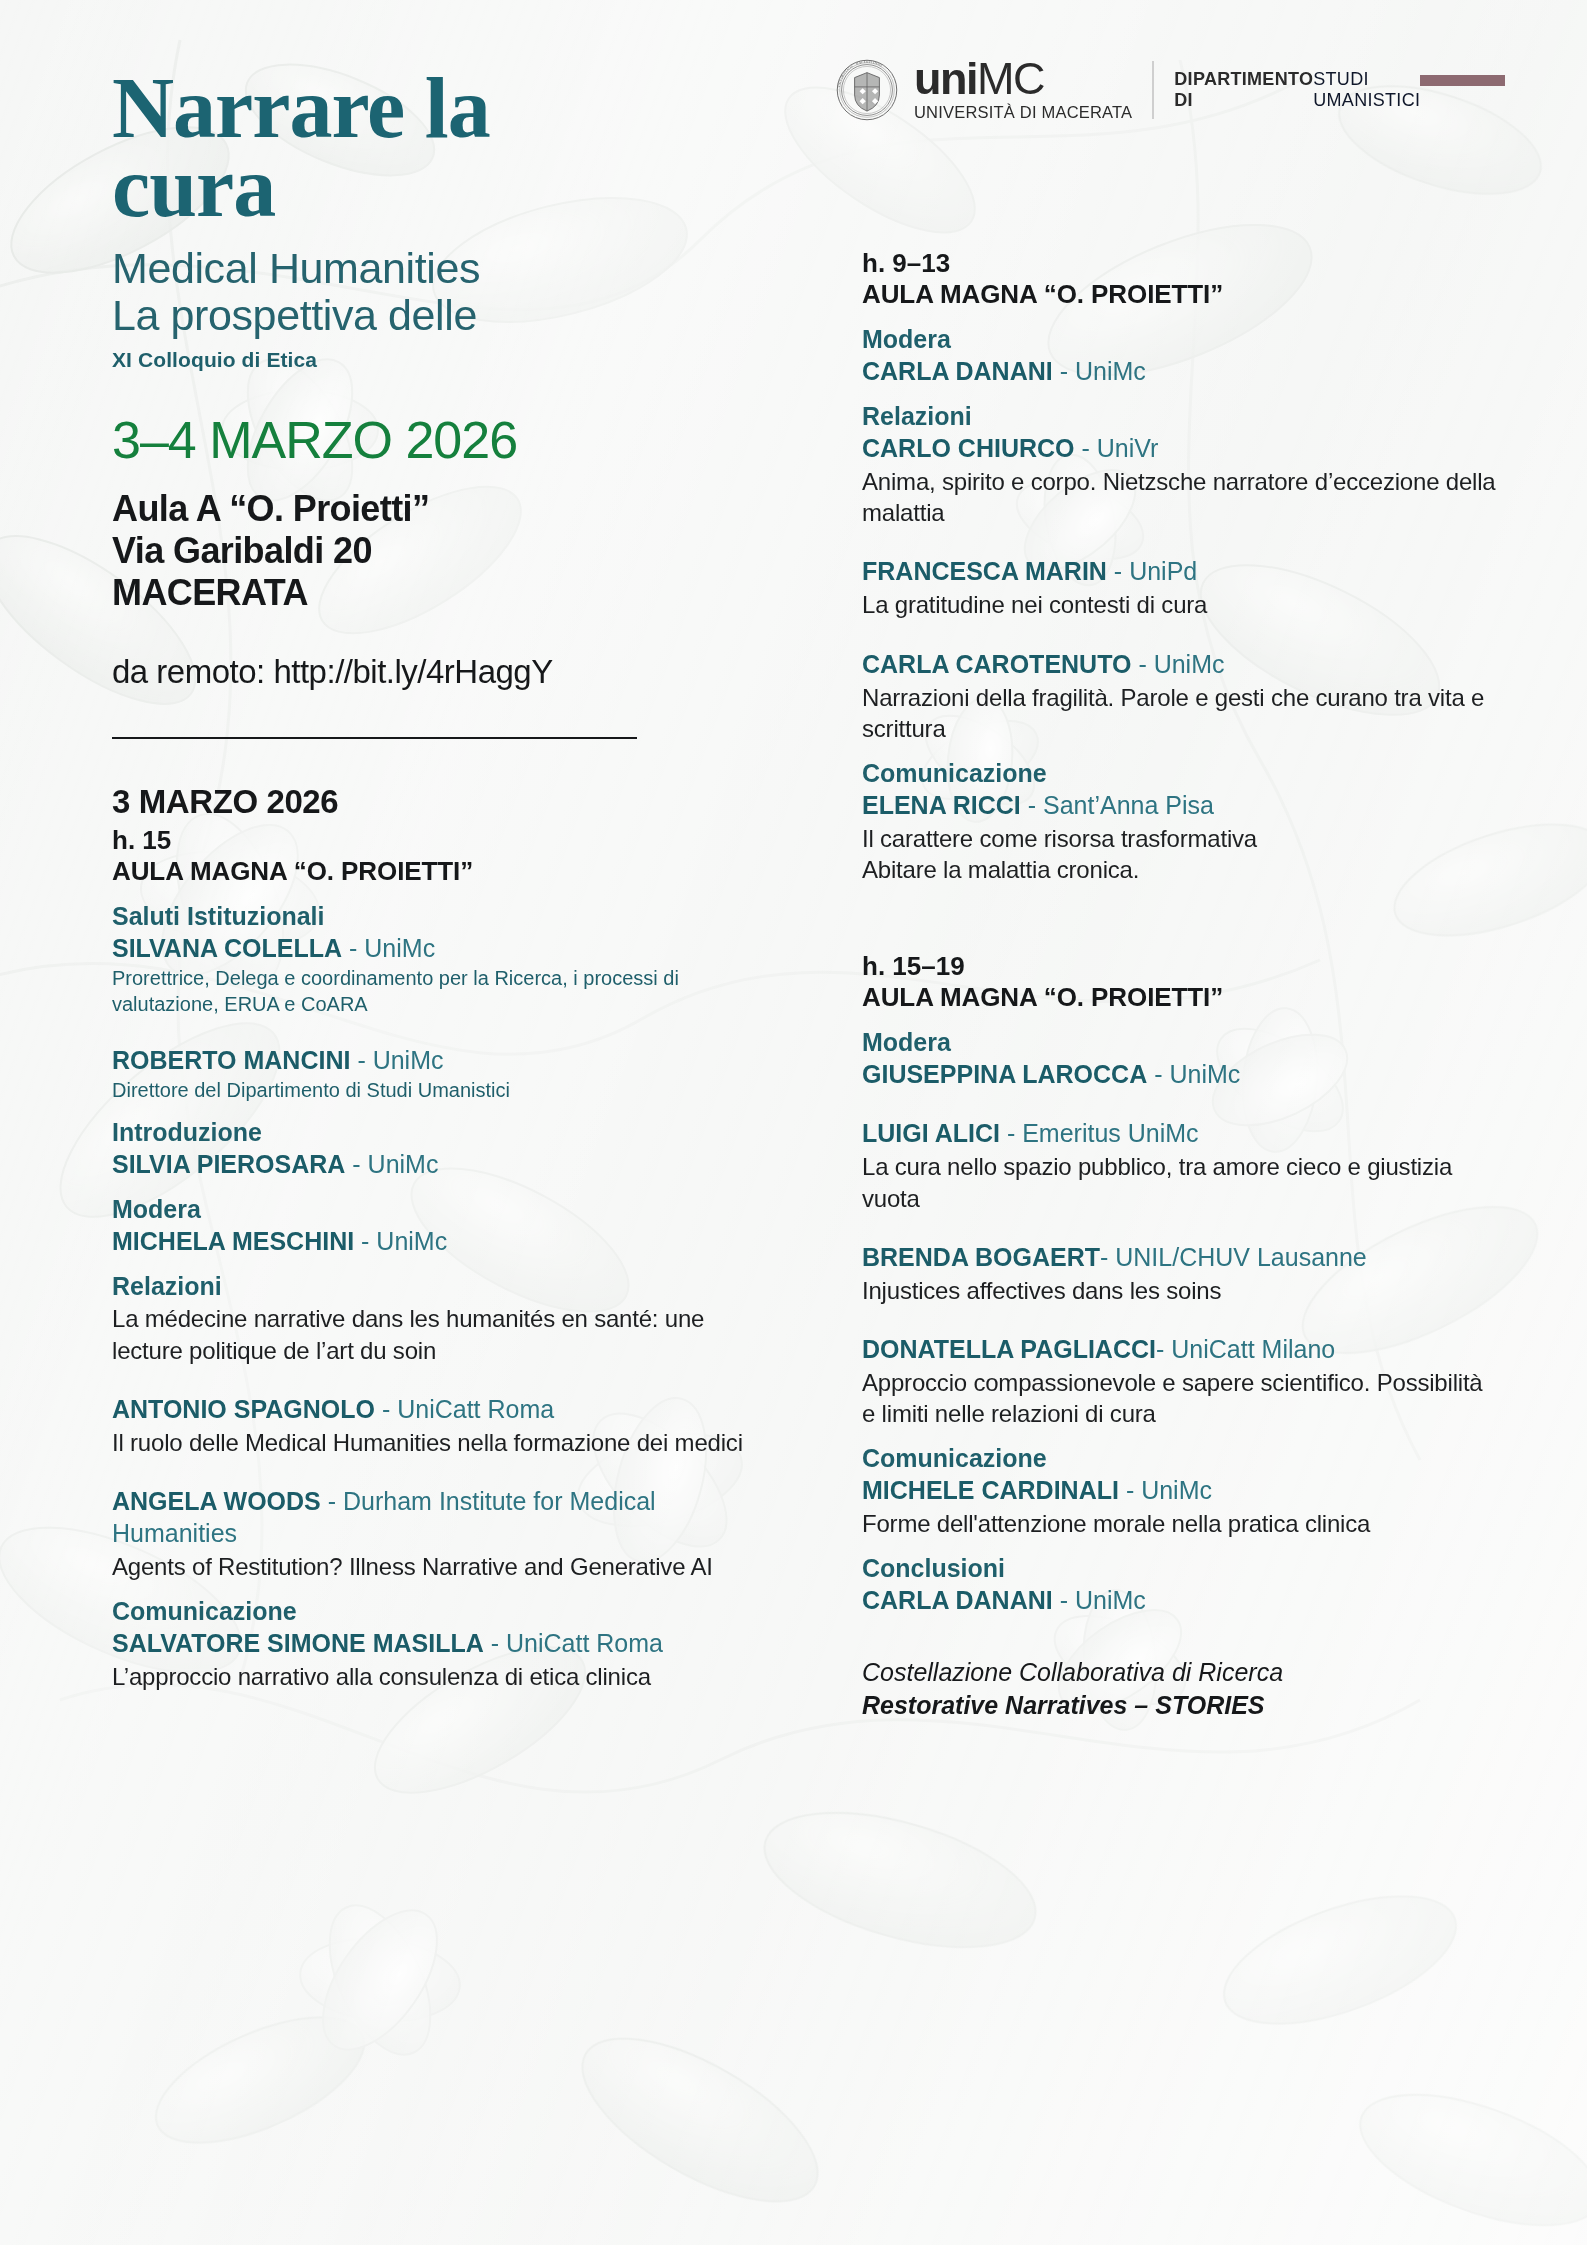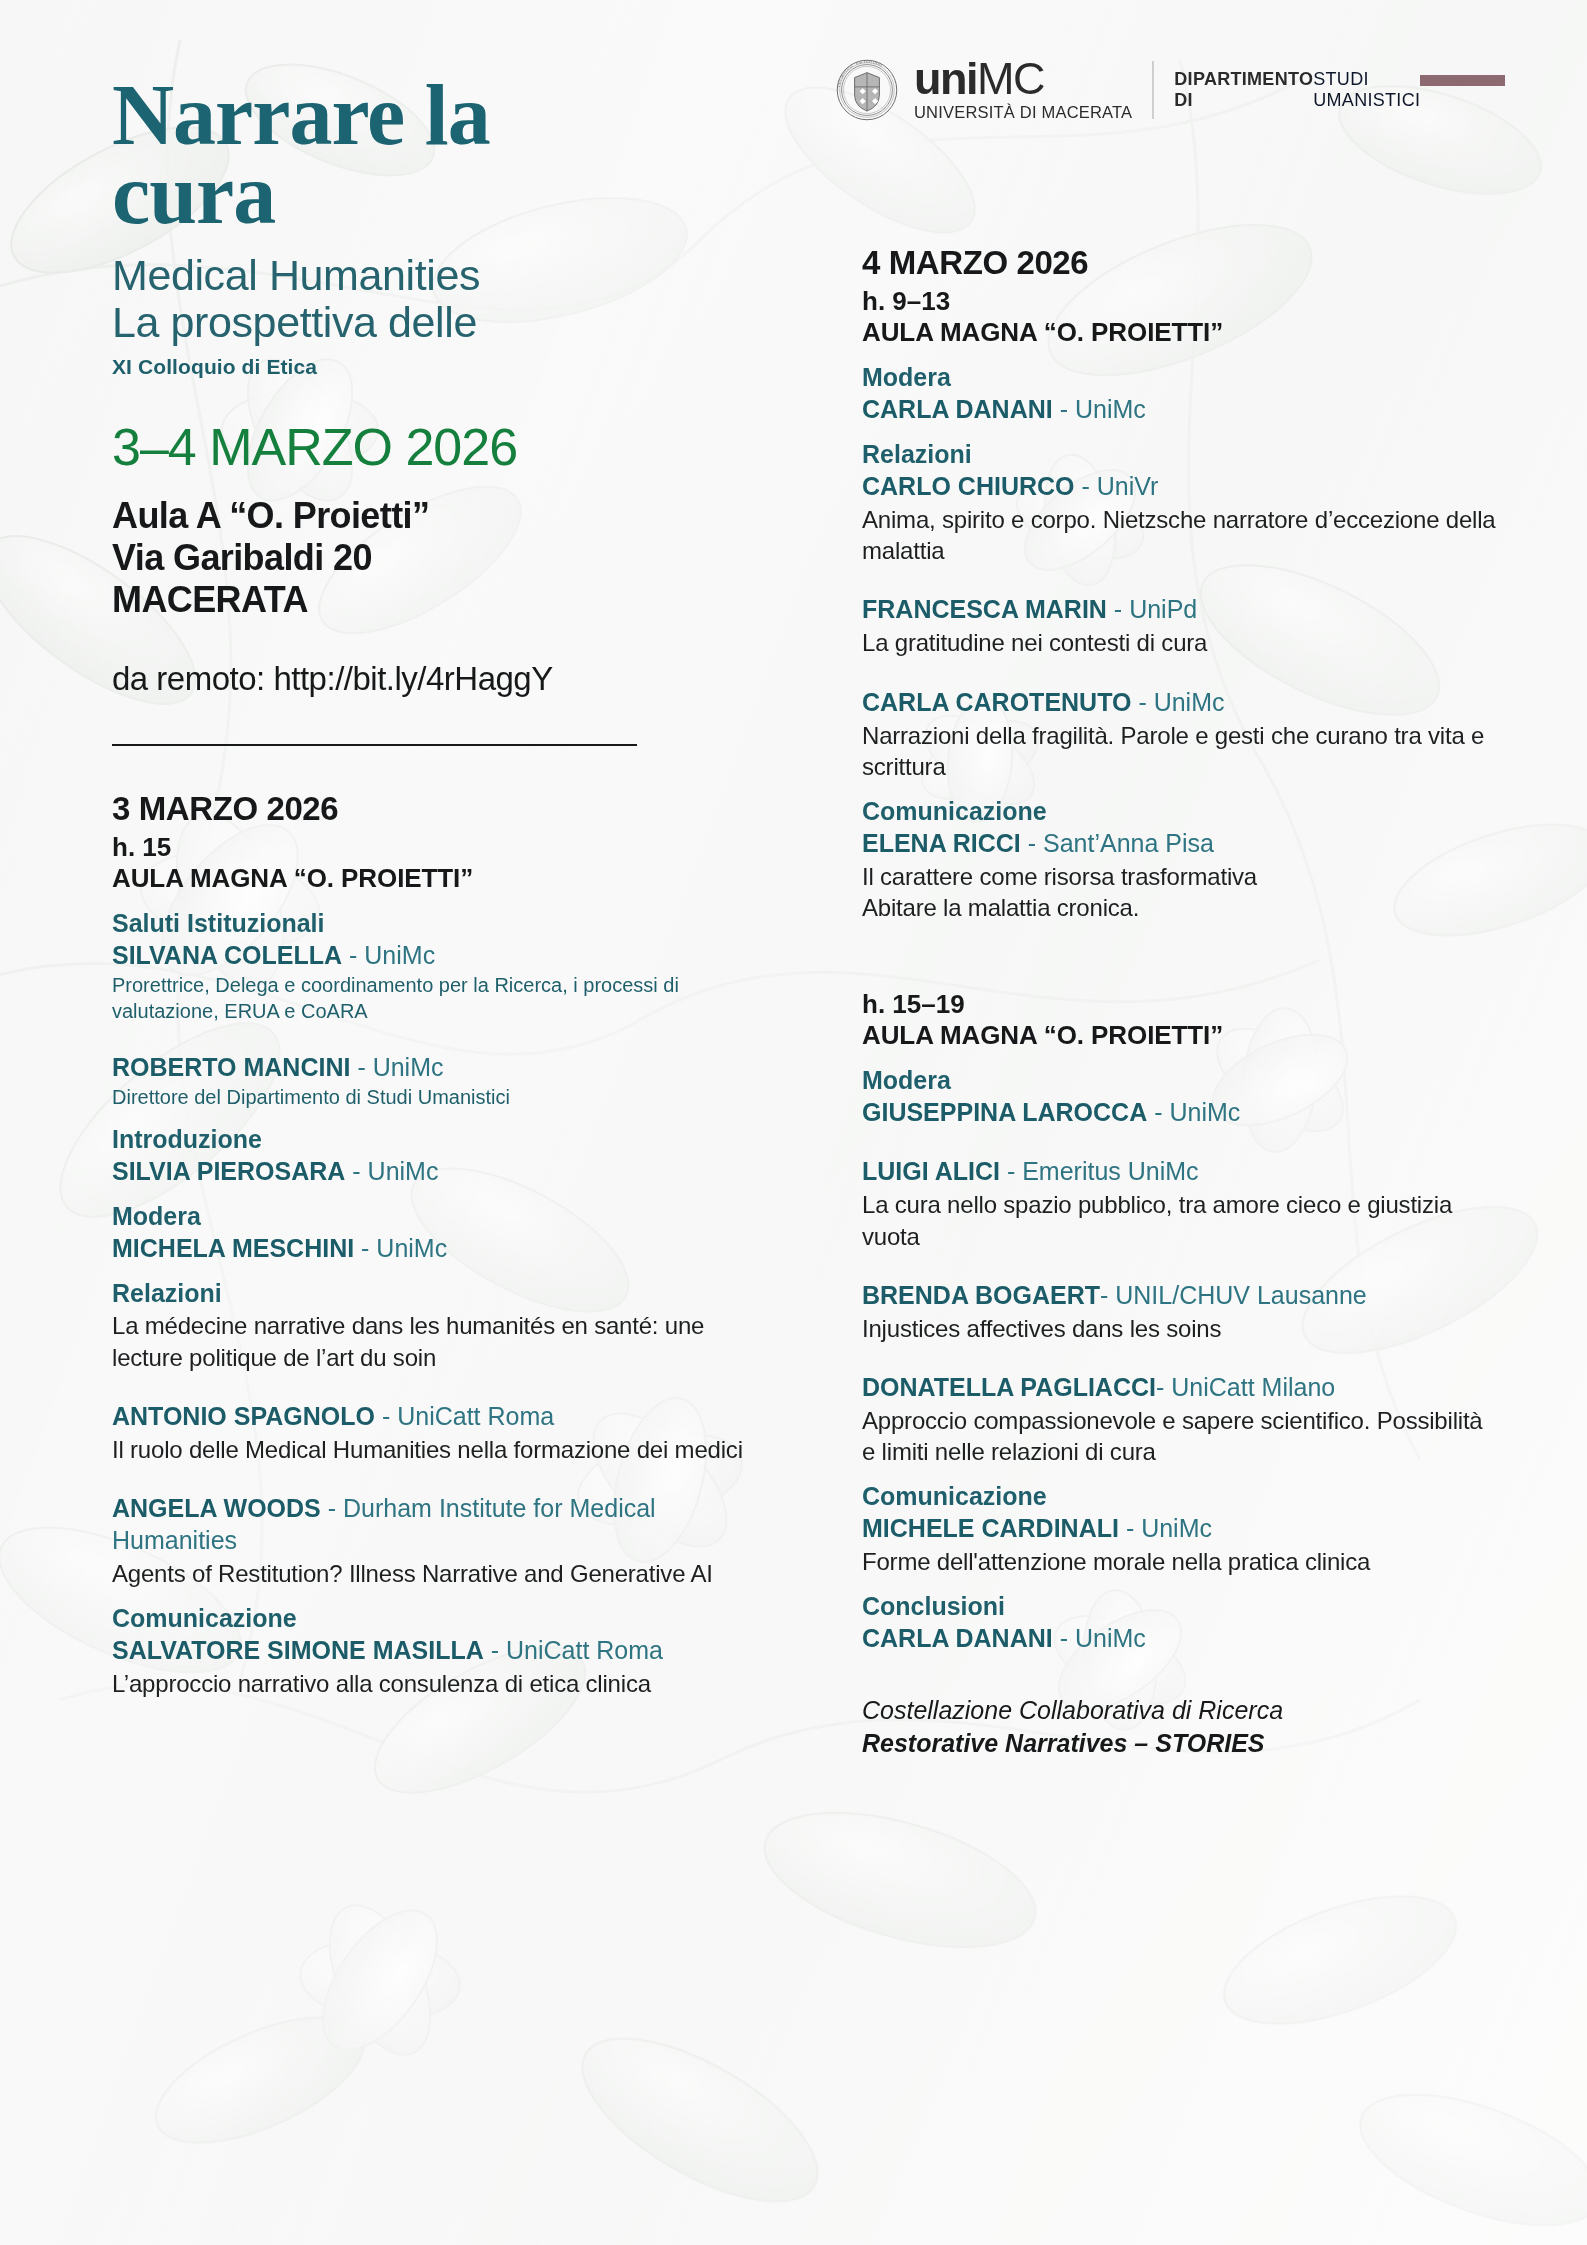--- a/index.html
+++ b/index.html
@@ -11,21 +11,21 @@
     -webkit-font-smoothing:antialiased;
   }
   
   #bg{position:absolute;inset:0;z-index:0;pointer-events:none;}
   #bg svg{width:100%;height:100%;display:block;}
   #veil{position:absolute;inset:0;z-index:1;pointer-events:none;
         background:linear-gradient(110deg,rgba(255,255,255,.48) 0%,rgba(255,255,255,.70) 30%,rgba(255,255,255,.62) 60%,rgba(255,255,255,.75) 100%);}
   #page{position:absolute;inset:0;z-index:2;}
 
   
-  .col-left{position:absolute;left:112px;top:16px;width:640px;}
+  .col-left{position:absolute;left:112px;top:9px;width:640px;}
   .col-right{position:absolute;left:862px;top:0;width:640px;}
 
   
   .title{
     font-family:"Liberation Serif", serif;
     font-weight:700;
     font-size:86px;line-height:.92;
     color:#1c6472;letter-spacing:-1px;
     margin-top:60px;
   }
@@ -277,21 +277,20 @@
         <div class="person"><span class="nm">SALVATORE SIMONE MASILLA</span><span class="dash"> - </span><span class="aff">UniCatt Roma</span></div>
         <div class="talk">
           <div>L’approccio narrativo alla consulenza di etica clinica</div>
         </div>
       </div>
   </div>
 
   <div class="col-right">
     <div style="height:244px"></div>
 
-    <div class="day">4 MARZO 2026</div>
     <div class="hour">h. 9–13</div>
     <div class="hall">AULA MAGNA “O. PROIETTI”</div>
     <div id="day2-morning-blocks">
         <div class="role">Modera</div>
         <div class="person"><span class="nm">CARLA DANANI</span><span class="dash"> - </span><span class="aff">UniMc</span></div>
         <div class="role">Relazioni</div>
         <div class="person"><span class="nm">CARLO CHIURCO</span><span class="dash"> - </span><span class="aff">UniVr</span></div>
         <div class="talk">
           <div>Anima, spirito e corpo. Nietzsche narratore d’eccezione della malattia</div>
         </div>

